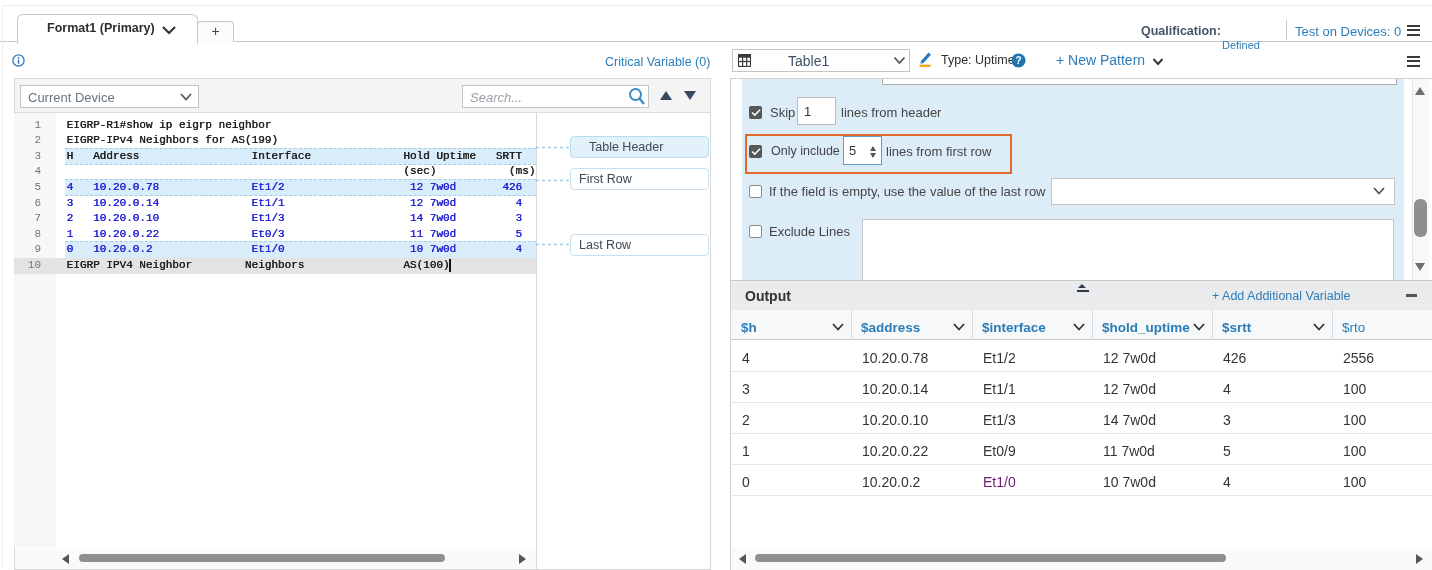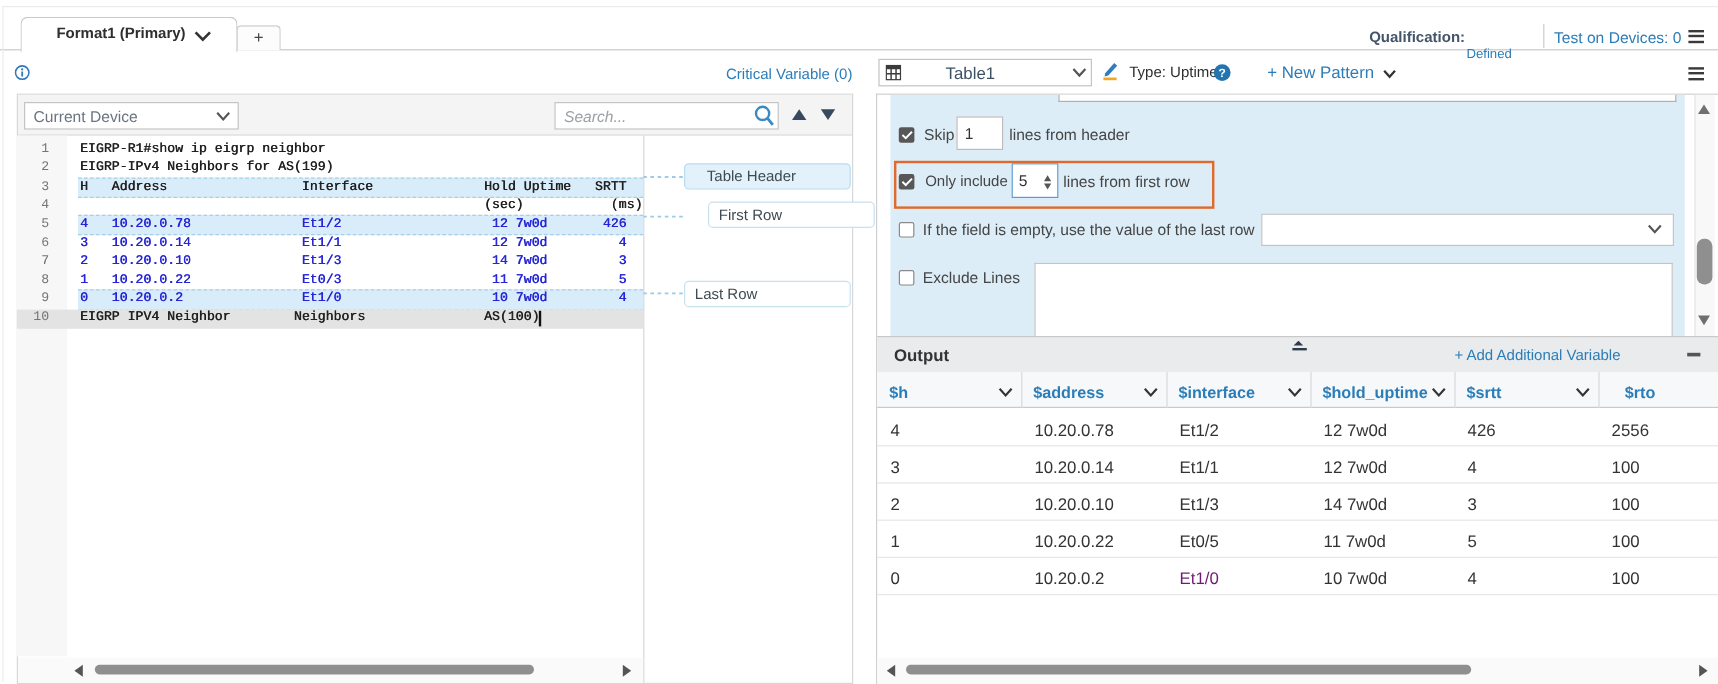--- a/index.html
+++ b/index.html
@@ -93,21 +93,21 @@
 <svg class="abs" style="left:536px;top:179px;" width="34" height="4">
     <line x1="0" y1="1.5" x2="34" y2="1.5" stroke="#9fc9e4" stroke-width="1.6" stroke-dasharray="3,3"></line>
   </svg>
 <svg class="abs" style="left:536px;top:242.5px;" width="34" height="4">
     <line x1="0" y1="1.5" x2="34" y2="1.5" stroke="#9fc9e4" stroke-width="1.6" stroke-dasharray="3,3"></line>
   </svg>
 
 <div class="abs" style="left:570px;top:136px;width:139px;height:22px;background:#e3f1fa;border:1px solid #badcf0;border-radius:4px;box-sizing:border-box;
      font-size:12.5px;color:#3f4a52;line-height:20px;padding-left:18px;">Table Header</div>
 <div class="abs" style="left:570px;top:168px;width:139px;height:22px;background:#fff;border:1px solid #c9e0ef;border-radius:4px;box-sizing:border-box;
-     font-size:12.5px;color:#3f4a52;line-height:20px;padding-left:8px;margin-left:20px;">First Row</div>
+     font-size:12.5px;color:#3f4a52;line-height:20px;padding-left:8px;">First Row</div>
 <div class="abs" style="left:570px;top:234px;width:139px;height:22px;background:#fff;border:1px solid #c9e0ef;border-radius:4px;box-sizing:border-box;
      font-size:12.5px;color:#3f4a52;line-height:20px;padding-left:8px;">Last Row</div>
 
 <div class="abs" style="left:15px;top:548px;width:521px;height:21px;background:#fafafa;"></div>
 <div class="abs" style="left:62px;top:554px;width:0;height:0;border-top:5px solid transparent;border-bottom:5px solid transparent;border-right:7px solid #555;"></div>
 <div class="abs" style="left:519px;top:554px;width:0;height:0;border-top:5px solid transparent;border-bottom:5px solid transparent;border-left:7px solid #555;"></div>
 <div class="abs" style="left:79px;top:554px;width:366px;height:8px;background:#8f8f8f;border-radius:4px;"></div>
 
 <div class="abs" style="left:732px;top:49px;width:178px;height:23px;background:#fff;border:1px solid #c4c4c4;box-sizing:border-box;"></div>
 <svg class="abs" style="left:738px;top:54px;" width="13" height="13" viewBox="0 0 13 13">
@@ -211,21 +211,21 @@
 <div class="abs blue" style="left:1102px;top:320px;font-size:13.5px;font-weight:600;">$hold_uptime</div>
 <svg class="abs" style="left:1192px;top:322px;" width="14" height="10">
     <path d="M2 2 L7 7.5 L12 2" stroke="#333" stroke-width="1.8" fill="none"></path>
   </svg>
 <div class="abs" style="left:1212px;top:310px;width:1px;height:30px;background:#d9d9d9;"></div>
 <div class="abs blue" style="left:1222px;top:320px;font-size:13.5px;font-weight:600;">$srtt</div>
 <svg class="abs" style="left:1312px;top:322px;" width="14" height="10">
     <path d="M2 2 L7 7.5 L12 2" stroke="#333" stroke-width="1.8" fill="none"></path>
   </svg>
 <div class="abs" style="left:1332px;top:310px;width:1px;height:30px;background:#d9d9d9;"></div>
-<div class="abs blue" style="left:1342px;top:320px;font-size:13.5px;font-weight:700;margin-left:12px;">$rto</div>
+<div class="abs blue" style="left:1342px;top:320px;font-size:13.5px;font-weight:400;">$rto</div>
 
 <div class="abs" style="left:742px;top:350px;font-size:14px;color:#333;">4</div>
 <div class="abs" style="left:862px;top:350px;font-size:14px;color:#333;">10.20.0.78</div>
 <div class="abs" style="left:983px;top:350px;font-size:14px;color:#333;">Et1/2</div>
 <div class="abs" style="left:1103px;top:350px;font-size:14px;color:#333;">12 7w0d</div>
 <div class="abs" style="left:1223px;top:350px;font-size:14px;color:#333;">426</div>
 <div class="abs" style="left:1343px;top:350px;font-size:14px;color:#333;">2556</div>
 <div class="abs" style="left:731px;top:371px;width:701px;height:1px;background:#e7e7e7;"></div>
 <div class="abs" style="left:742px;top:381px;font-size:14px;color:#333;">3</div>
 <div class="abs" style="left:862px;top:381px;font-size:14px;color:#333;">10.20.0.14</div>
@@ -236,21 +236,21 @@
 <div class="abs" style="left:731px;top:402px;width:701px;height:1px;background:#e7e7e7;"></div>
 <div class="abs" style="left:742px;top:412px;font-size:14px;color:#333;">2</div>
 <div class="abs" style="left:862px;top:412px;font-size:14px;color:#333;">10.20.0.10</div>
 <div class="abs" style="left:983px;top:412px;font-size:14px;color:#333;">Et1/3</div>
 <div class="abs" style="left:1103px;top:412px;font-size:14px;color:#333;">14 7w0d</div>
 <div class="abs" style="left:1223px;top:412px;font-size:14px;color:#333;">3</div>
 <div class="abs" style="left:1343px;top:412px;font-size:14px;color:#333;">100</div>
 <div class="abs" style="left:731px;top:433px;width:701px;height:1px;background:#e7e7e7;"></div>
 <div class="abs" style="left:742px;top:443px;font-size:14px;color:#333;">1</div>
 <div class="abs" style="left:862px;top:443px;font-size:14px;color:#333;">10.20.0.22</div>
-<div class="abs" style="left:983px;top:443px;font-size:14px;color:#333;">Et0/5</div>
+<div class="abs" style="left:983px;top:443px;font-size:14px;color:#333;">Et0/9</div>
 <div class="abs" style="left:1103px;top:443px;font-size:14px;color:#333;">11 7w0d</div>
 <div class="abs" style="left:1223px;top:443px;font-size:14px;color:#333;">5</div>
 <div class="abs" style="left:1343px;top:443px;font-size:14px;color:#333;">100</div>
 <div class="abs" style="left:731px;top:464px;width:701px;height:1px;background:#e7e7e7;"></div>
 <div class="abs" style="left:742px;top:474px;font-size:14px;color:#333;">0</div>
 <div class="abs" style="left:862px;top:474px;font-size:14px;color:#333;">10.20.0.2</div>
 <div class="abs" style="left:983px;top:474px;font-size:14px;color:#701a75;">Et1/0</div>
 <div class="abs" style="left:1103px;top:474px;font-size:14px;color:#333;">10 7w0d</div>
 <div class="abs" style="left:1223px;top:474px;font-size:14px;color:#333;">4</div>
 <div class="abs" style="left:1343px;top:474px;font-size:14px;color:#333;">100</div>

